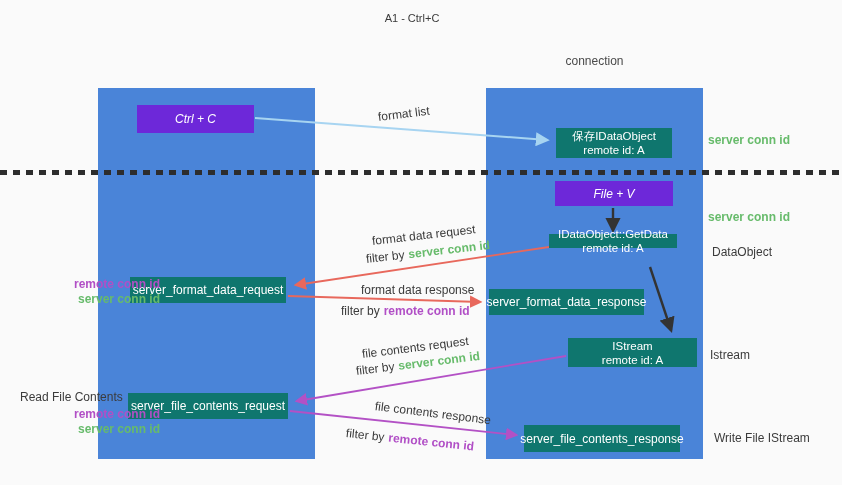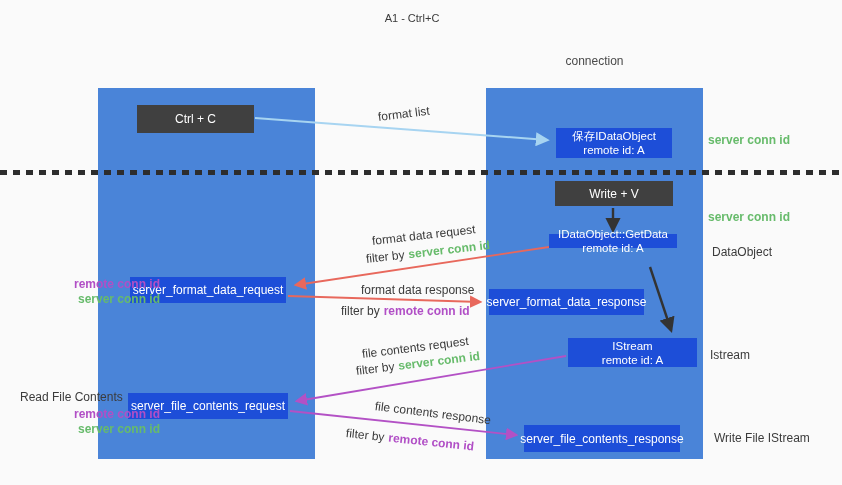--- a/index.html
+++ b/index.html
@@ -9,22 +9,22 @@
            font-size:11px; color:#3a3a3a; line-height:20px; }
 
   .ll-header { position:absolute; top:54px; text-align:center; font-size:12px; color:#4a4a4a; line-height:15px; }
   .lifeline  { position:absolute; top:88px; width:217px; height:371px; background:#4a84d8; }
 
   .dotline { position:absolute; left:0; top:170px; width:842px; height:5px;
              background:repeating-linear-gradient(90deg,#2d2d2d 0 7px,transparent 7px 13px); }
 
   .node { position:absolute; display:flex; flex-direction:column; align-items:center; justify-content:center;
           color:#ffffff; text-align:center; font-size:12px; line-height:14px; }
-  .node.green  { background:#404040; }
-  .node.orange { background:#1d4ed8; }
+  .node.green  { background:#6d28d9;font-style:italic; }
+  .node.orange { background:#0f766e; }
   .node .l2 { font-size:11.5px; }
 
   .lbl { position:absolute; font-size:12px; color:#3b3b3b; white-space:nowrap; transform-origin:left center; }
   .kw-green  { color:#67bb6b; font-weight:bold; margin-left:4px; }
   .kw-purple { color:#b14fc6; font-weight:bold; margin-left:4px; }
 
   .side { position:absolute; font-size:12px; white-space:nowrap; }
   .side.dark { color:#3b3b3b; }
   .side-pair { position:absolute; width:120px; text-align:right; font-size:12px; font-weight:bold; line-height:15px; white-space:nowrap; }
   .side-pair .purple { color:#b14fc6; }
@@ -78,21 +78,21 @@
   <div class="node green" style="left:137px; top:105px; width:117px; height:28px;">
     <span>Ctrl + C</span>
   </div>
 
   <div class="node orange" style="left:556px; top:128px; width:116px; height:30px;">
     <span class="l2">保存IDataObject</span>
     <span class="l2">remote id: A</span>
   </div>
 
   <div class="node green" style="left:555px; top:181px; width:118px; height:25px;">
-    <span>Write + V</span>
+    <span>File + V</span>
   </div>
 
   <div class="node orange" style="left:549px; top:234px; width:128px; height:14px;">
     <span class="l2">IDataObject::GetData</span>
     <span class="l2">remote id: A</span>
   </div>
 
   <div class="node orange" style="left:489px; top:289px; width:155px; height:26px;">
     <span>server_format_data_response</span>
   </div>

